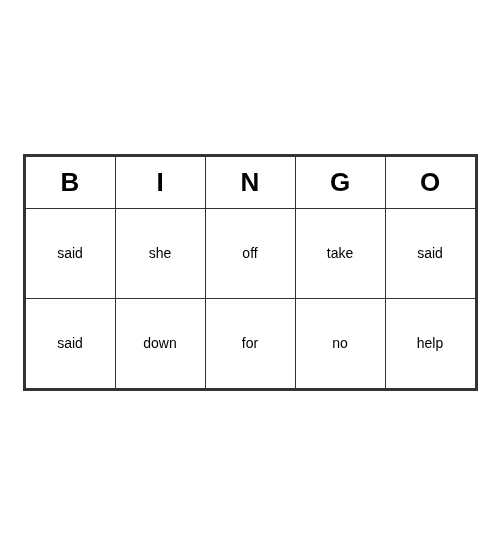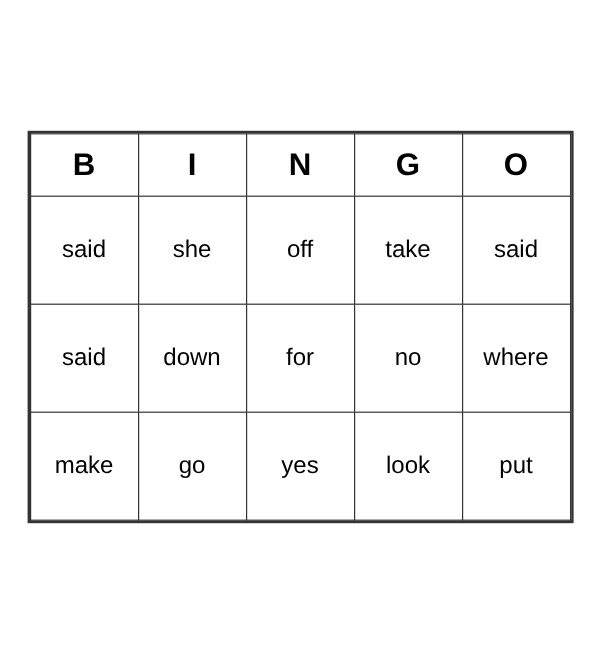--- a/index.html
+++ b/index.html
@@ -25,21 +25,21 @@
 
     .bingo-table {
       border-collapse: collapse;
     }
 
     .bingo-table td,
     .bingo-table th {
       border: 1.5px solid #333;
       text-align: center;
       vertical-align: middle;
-      font-size: 20px;
+      font-size: 14px;
       width: 90px;
       height: 90px;
       padding: 4px;
     }
 
     .bingo-table th {
       font-size: 26px;
       font-weight: bold;
       height: 52px;
       background: #fff;
@@ -70,24 +70,17 @@
           <td>she</td>
           <td>off</td>
           <td>take</td>
           <td>said</td>
         </tr>
         <tr>
           <td>said</td>
           <td>down</td>
           <td>for</td>
           <td>no</td>
-          <td>where</td>
-        </tr>
-        <tr>
-          <td>make</td>
-          <td>go</td>
-          <td>yes</td>
-          <td>look</td>
-          <td>put</td>
+          <td>help</td>
         </tr>
       </tbody>
   </table>
 </div>
 
 </body></html>

